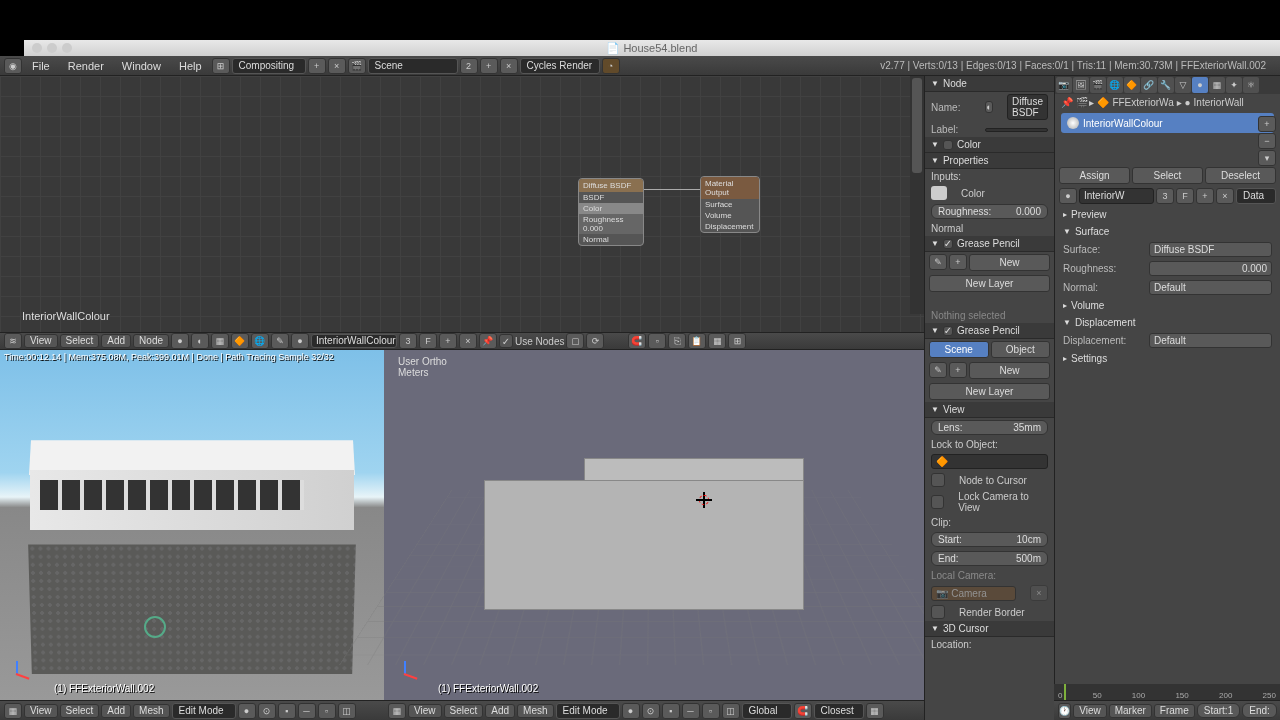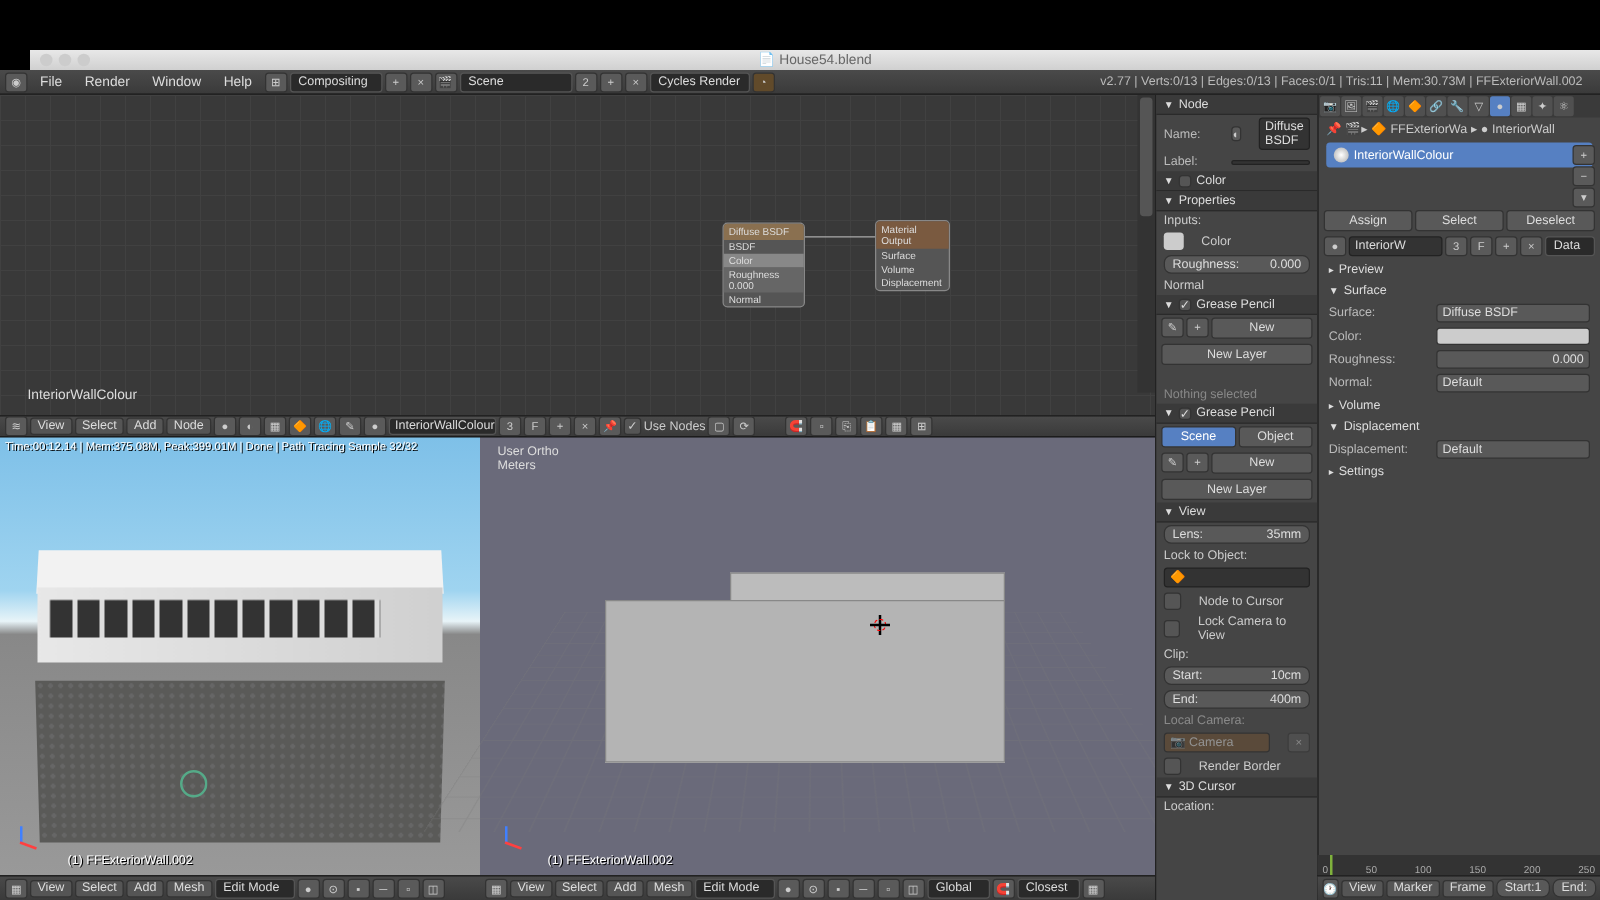--- a/index.html
+++ b/index.html
@@ -331,21 +331,21 @@
     </div>
   <div class="panel-row">
       <div class="num-field" style="width:100%">
         <span>Start:</span>
         <span>10cm</span>
       </div>
     </div>
   <div class="panel-row">
       <div class="num-field" style="width:100%">
         <span>End:</span>
-        <span>400m</span>
+        <span>500m</span>
       </div>
     </div>
   <div class="panel-row" style="opacity:0.5">
       <span>Local Camera:</span>
     </div>
   <div class="panel-row" style="opacity:0.5">
       <span class="panel-field" style="background:#705030">📷 <span>Camera</span></span>
       <span class="icon-btn">×</span>
     </div>
   <div class="panel-row">
@@ -405,24 +405,20 @@
     <span class="icon-btn">×</span>
     <span class="dropdown" style="width:40px">Data</span>
   </div>
   <div class="collapse-hdr">Preview</div>
   <div class="collapse-hdr open">Surface</div>
   <div class="prop-row">
     <span class="pl">Surface:</span>
     <span class="pf">Diffuse BSDF</span>
   </div>
   <div class="prop-row">
-    <span class="pl">Color:</span>
-    <span class="swatch"></span>
-  </div>
-  <div class="prop-row">
     <span class="pl">Roughness:</span>
     <span class="pf" style="text-align:right">0.000</span>
   </div>
   <div class="prop-row">
     <span class="pl">Normal:</span>
     <span class="pf">Default</span>
   </div>
   <div class="collapse-hdr">Volume</div>
   <div class="collapse-hdr open">Displacement</div>
   <div class="prop-row">

